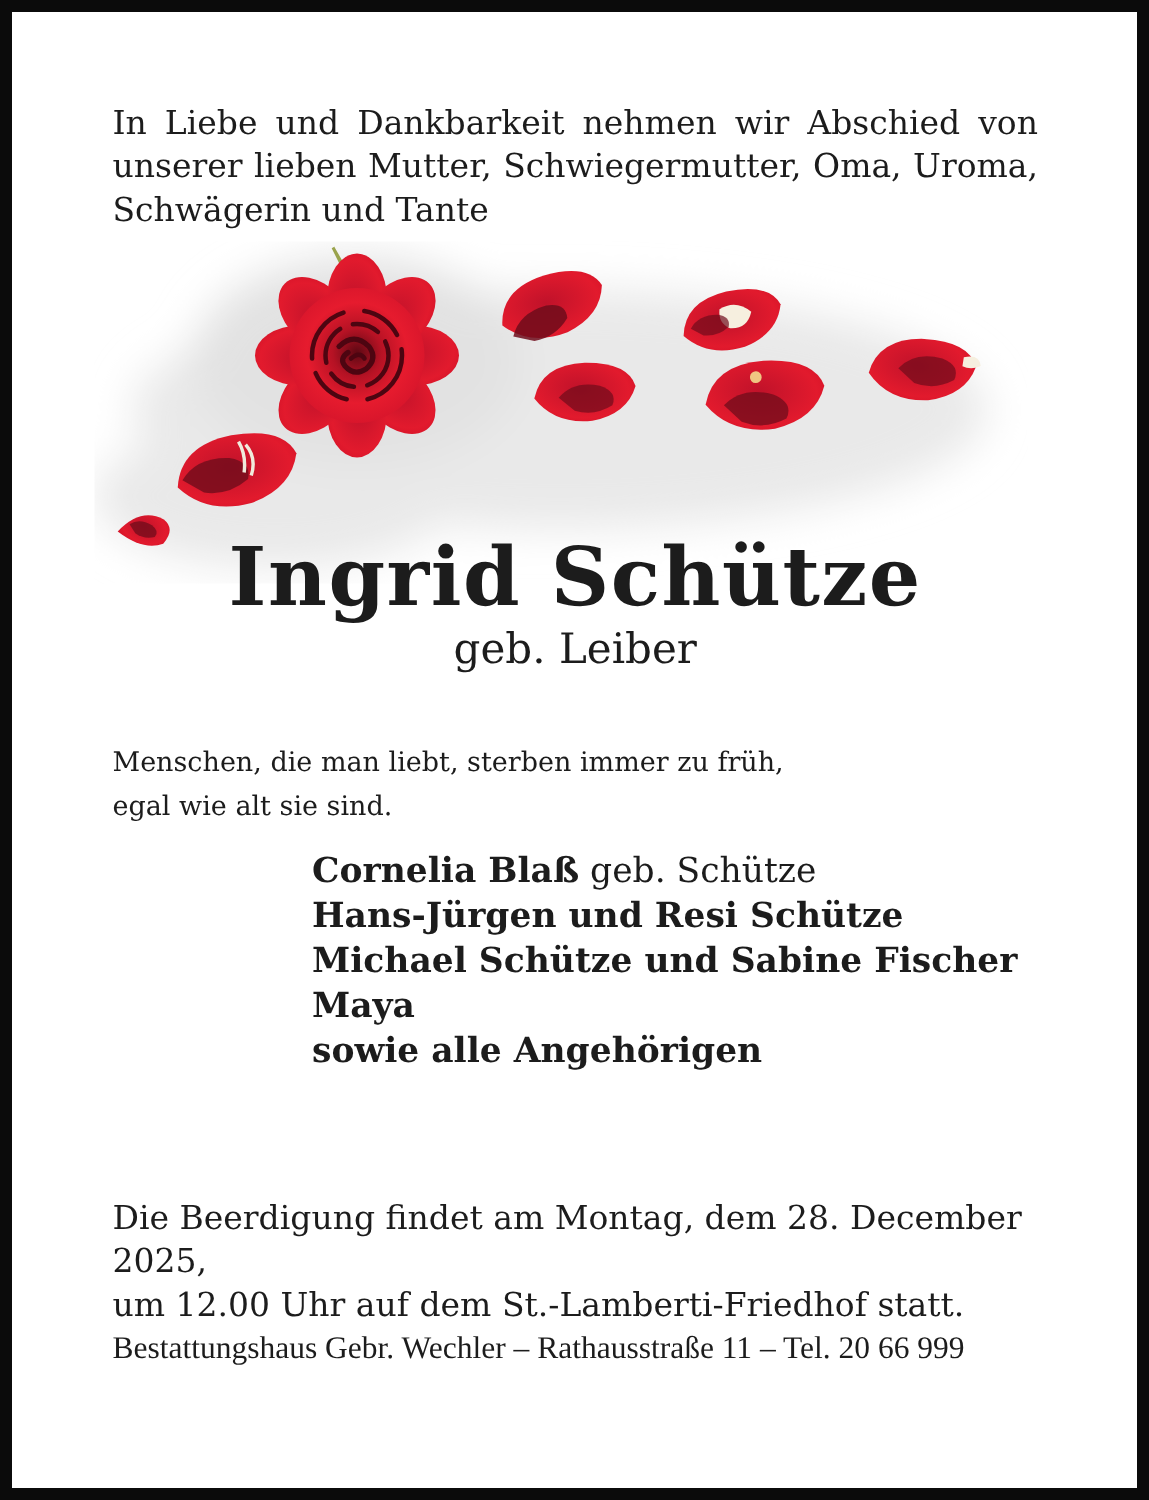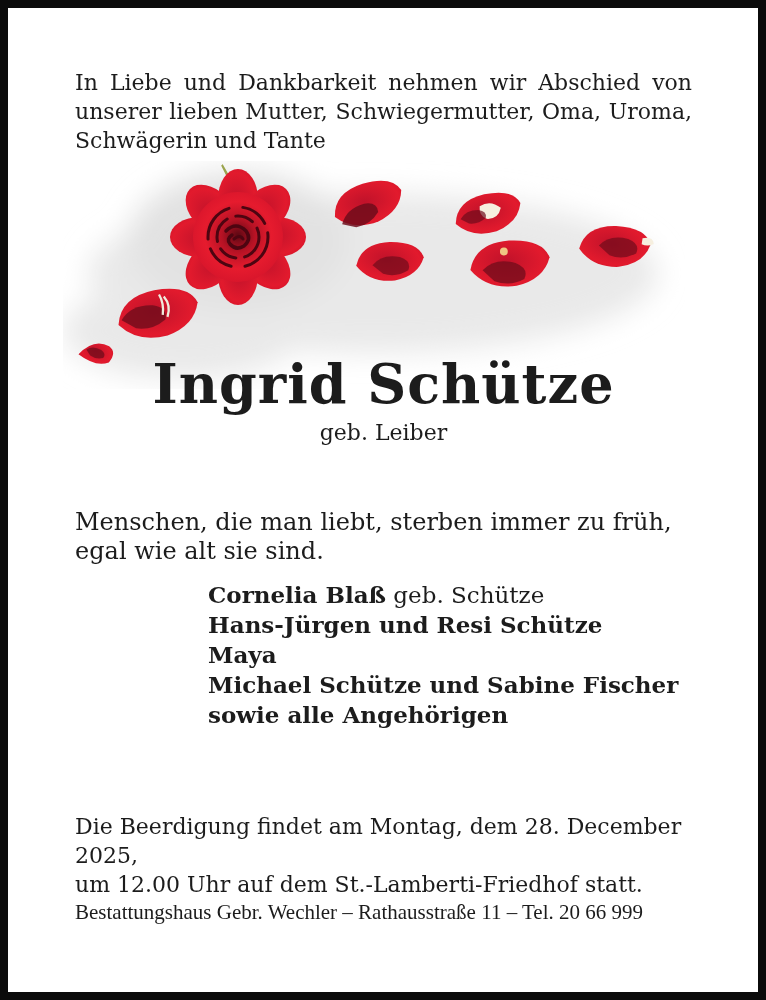--- a/index.html
+++ b/index.html
@@ -33,26 +33,26 @@
   .title {
     position: relative;
     z-index: 2;
     margin-top: -36px;
     text-align: center;
     font-size: 54px;
     font-weight: bold;
     line-height: 62px;
     letter-spacing: 1px;
   }
-  .maiden { text-align: center; font-size: 22px; line-height: 28px; margin-top: 4px; }
+  .maiden { text-align: center; font-size: 28px; line-height: 28px; margin-top: 4px; }
   .dates {
     display: flex; justify-content: center; gap: 72px;
     font-size: 23px; line-height: 29px; margin-top: 5px;
   }
-  .quote { font-size: 24px; line-height: 29px; margin-top: 56px; }
+  .quote { font-size: 18px; line-height: 29px; margin-top: 42px; }
   .mourners { margin: 14px 0 0 133px; font-size: 23px; line-height: 29px; }
   .mourners .bold { font-weight: bold; }
   .funeral { font-size: 22px; line-height: 29px; margin-top: 82px; }
   .home {
     font-family: "Liberation Serif", serif;
     font-size: 21px; line-height: 26px; 
   }
 </style>
 </head>
 <body>
@@ -157,22 +157,22 @@
     </div>
 
     <div class="quote">
       <div>Menschen, die man liebt, sterben immer zu früh,</div>
       <div>egal wie alt sie sind.</div>
     </div>
 
     <div class="mourners">
       <div><span class="bold">Cornelia Blaß</span><span> geb. Schütze</span></div>
       <div><span class="bold">Hans-Jürgen und Resi Schütze</span><span></span></div>
+      <div><span class="bold">Michael Schütze und Sabine Fischer</span><span></span></div>
       <div><span class="bold">Maya</span><span></span></div>
-      <div><span class="bold">Michael Schütze und Sabine Fischer</span><span></span></div>
       <div><span class="bold">sowie alle Angehörigen</span><span></span></div>
     </div>
 
     <div class="funeral">
       <div>Die Beerdigung findet am Montag, dem 28. December 2025,</div>
       <div>um 12.00 Uhr auf dem St.-Lamberti-Friedhof statt.</div>
     </div>
 
     <div class="home">Bestattungshaus Gebr. Wechler – Rathausstraße 11 – Tel. 20 66 999</div>
 

